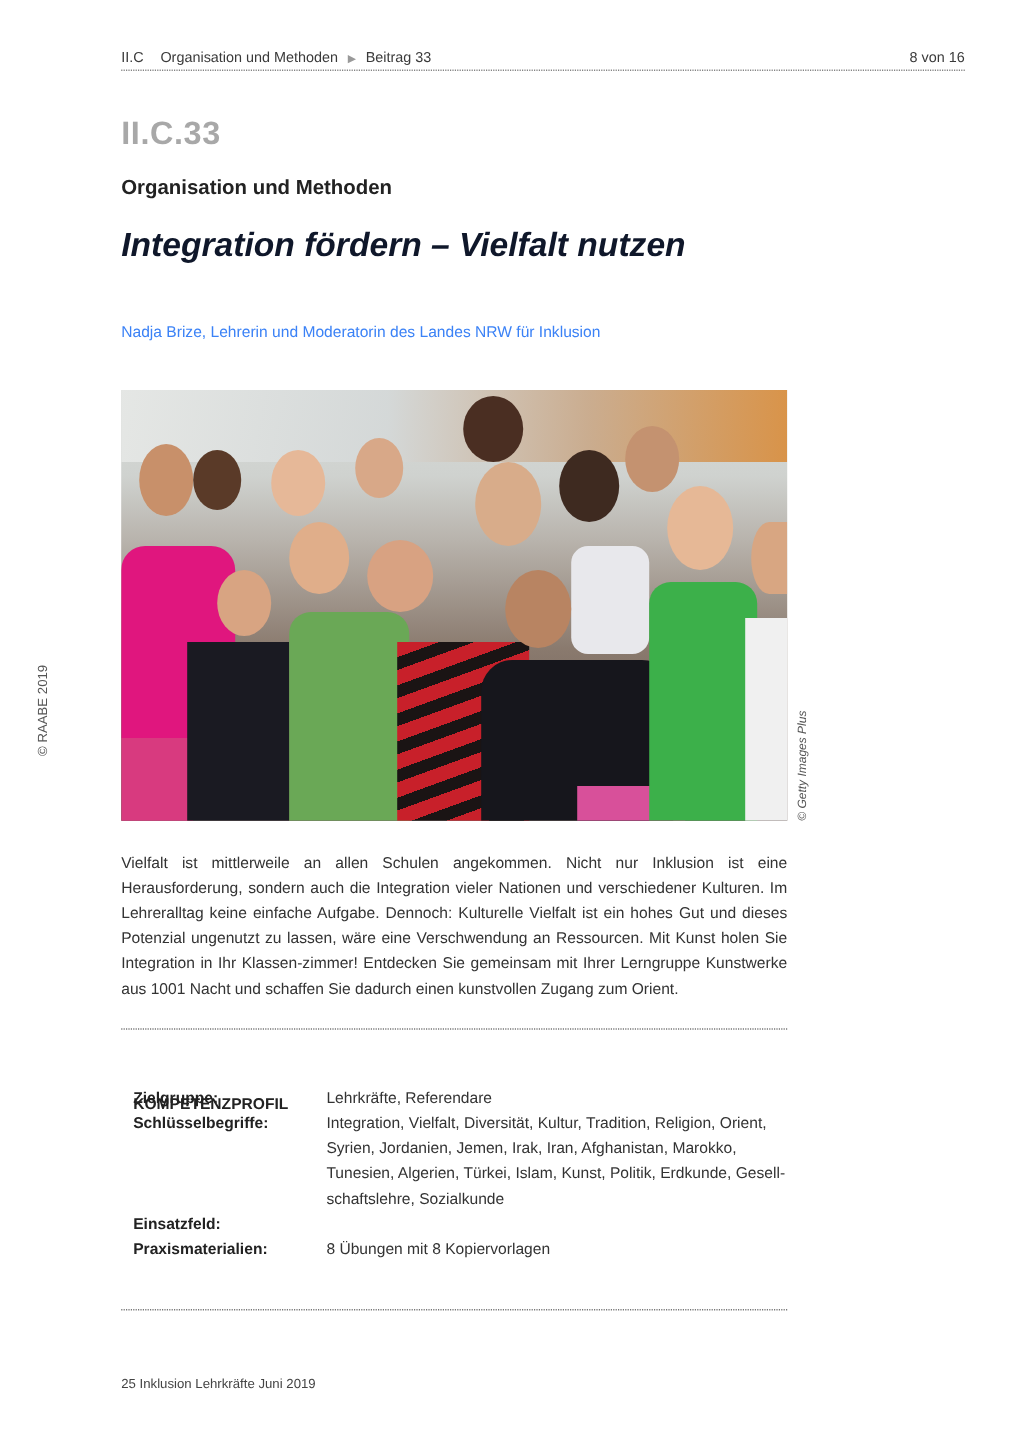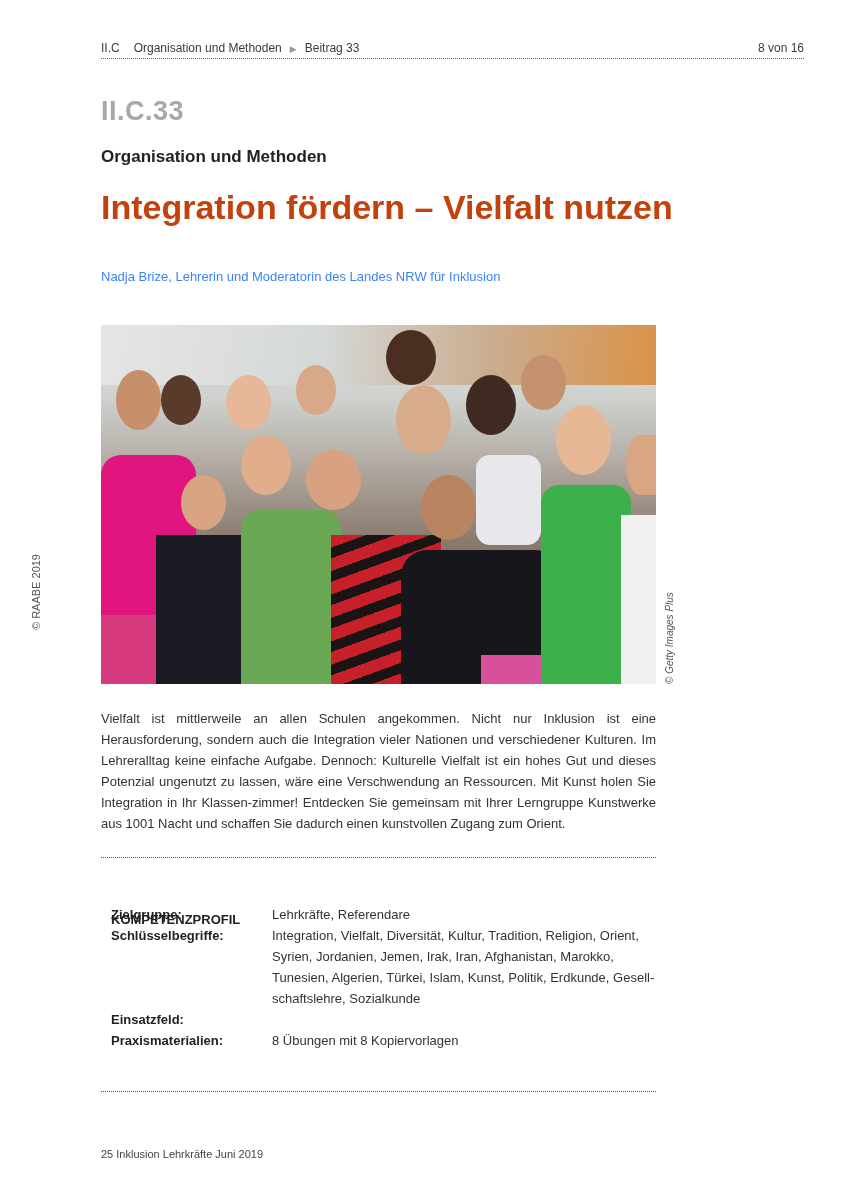--- a/index.html
+++ b/index.html
@@ -6,21 +6,21 @@
   body { width:848px; height:1200px; position:relative; overflow:hidden;
          font-family:"Liberation Sans", "DejaVu Sans", sans-serif; color:#2a2a2a; }
   .abs { position:absolute; }
   .header { left:101px; top:38px; width:703px; height:20px; font-size:12px; color:#3a3a3a;
             border-bottom:1px dotted #666; display:flex; align-items:center; }
   .header .sec { margin-right:14px; }
   .header .arrow { color:#999; font-size:9px; margin:2px 8px 0 8px; }
   .header .pg { margin-left:auto; }
   .code { left:101px; top:96px; font-size:27px; font-weight:bold; color:#a8a8a8; letter-spacing:0.5px; }
   .subtitle { left:101px; top:147px; font-size:17px; font-weight:bold; color:#222; }
-  .title { left:101px; top:188px; font-size:34px; font-weight:bold; color:#c2410c; }
+  .title { left:101px; top:188px; font-size:28px; font-weight:bold; color:#0f172a;font-style:italic; }
   .author { left:101px; top:266px; font-size:13px; line-height:21px; color:#3b82f6; }
   .photo { left:101px; top:325px; width:555px; height:359px; overflow:hidden;
            background:linear-gradient(180deg,#d9dcd9 0%,#cfd2cf 20%,#b8b3ac 35%,#8a7a6e 60%,#5a4a46 100%); }
   .photo .blk { position:absolute; }
   .side-copy { left:30px; top:560px; font-size:11px; color:#555;
                transform-origin:left top; transform:rotate(-90deg) translateX(-70px); white-space:nowrap; }
   .photo-credit { left:664px; top:684px; font-size:10px; font-style:italic; color:#555;
                   transform-origin:left top; transform:rotate(-90deg); white-space:nowrap; }
   .intro { left:101px; top:708px; width:555px; font-size:13px; line-height:21px; color:#333; text-align:justify; }
   .dots { left:101px; width:555px; border-top:1px dotted #555; height:0; }

